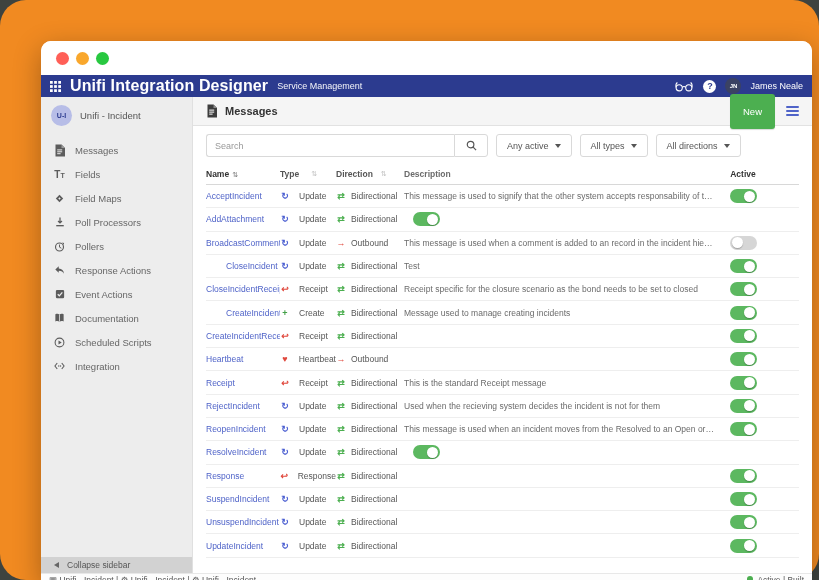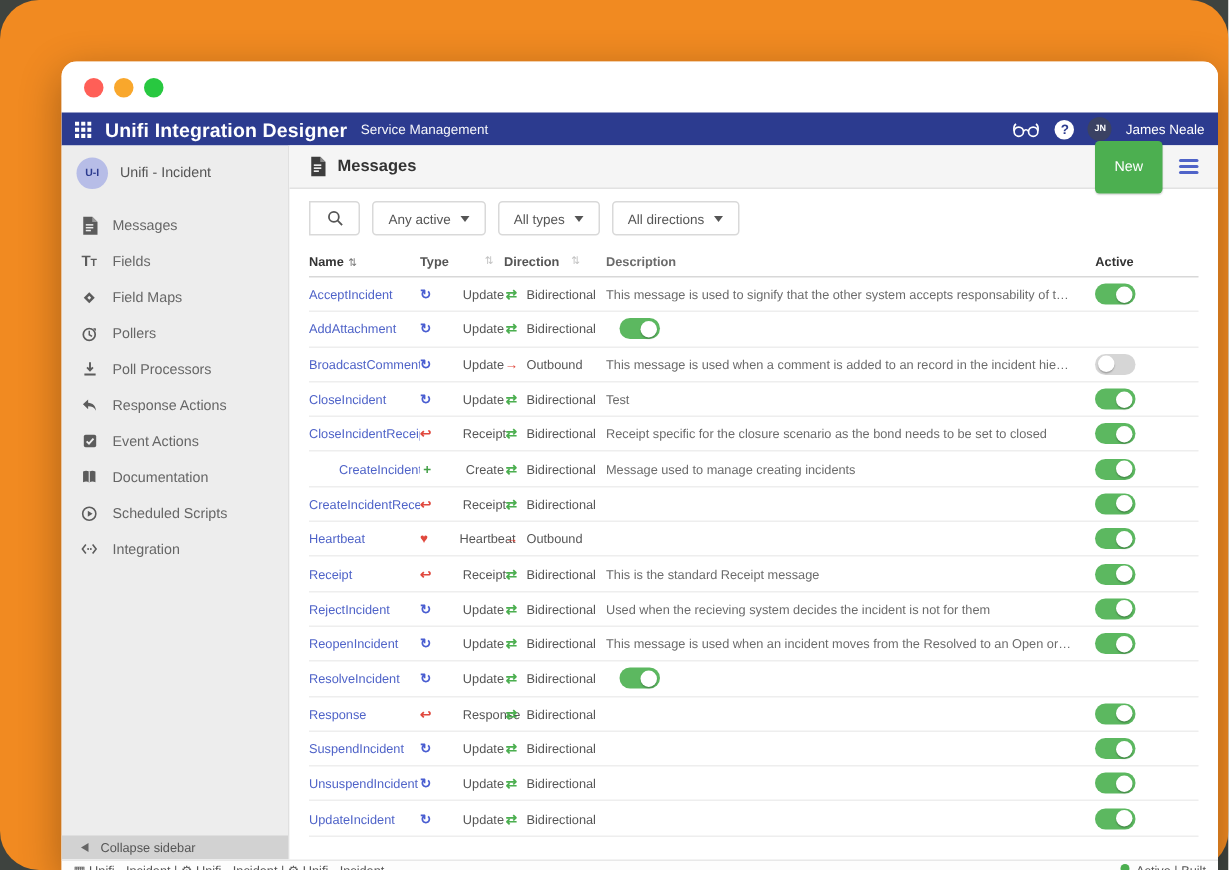--- a/index.html
+++ b/index.html
@@ -13,21 +13,21 @@
 
   
   .titlebar { height:34px; background:#fff; display:flex; align-items:center;
     padding-left:15px; gap:7px; flex:0 0 auto; }
   .light { width:13px; height:13px; border-radius:50%; display:inline-block; cursor:pointer; }
 
   
   .navbar { height:22px; background:#2c3b8f; color:#fff; display:flex; align-items:center;
     padding:0 9px; gap:9px; flex:0 0 auto; }
   .nav-grid { display:flex; align-items:center; cursor:pointer; }
-  .nav-title { font-size:13px; font-weight:bold; letter-spacing:.1px; }
+  .nav-title { font-size:16px; font-weight:bold; letter-spacing:.1px; }
   .nav-sub { font-size:9px; opacity:.95; cursor:pointer; }
   .spacer { flex:1; }
   .glasses { display:flex; align-items:center; cursor:pointer; }
   .help-badge { width:13px; height:13px; border-radius:50%; background:#fff; color:#2c3b8f;
     font-size:9px; font-weight:bold; display:flex; align-items:center; justify-content:center;
     cursor:pointer; }
   .jn-avatar { width:16px; height:16px; border-radius:50%; background:#3b4263; color:#fff;
     font-size:6px; font-weight:bold; display:flex; align-items:center; justify-content:center;
     cursor:pointer; }
   .nav-user { font-size:9px; cursor:pointer; }
@@ -76,21 +76,21 @@
   .caret-down { width:0; height:0; border-left:3.5px solid transparent;
     border-right:3.5px solid transparent; border-top:4.5px solid #555; }
 
   
   .table { flex:1; padding:0 13px; min-height:0; display:flex; flex-direction:column; }
   .thead { display:flex; align-items:center; height:21px; font-size:8.5px; font-weight:bold;
     color:#333; border-bottom:1px solid #d8d8d8; flex:0 0 auto; }
   .trow { display:flex; align-items:center; height:23.3px; border-bottom:1px solid #eeeeee;
     font-size:8.5px; flex:0 0 auto; }
   .c-name { width:74px; flex:0 0 auto; white-space:nowrap; overflow:hidden; }
-  .c-type { width:56px; flex:0 0 auto; display:flex; align-items:center; gap:21px; color:#555; }
+  .c-type { width:56px; flex:0 0 auto; display:flex; align-items:center; gap:9px; color:#555; }
   .c-dir  { width:68px; flex:0 0 auto; display:flex; align-items:center; gap:5px; color:#555; }
   .c-desc { flex:1; min-width:0; white-space:nowrap; overflow:hidden; text-overflow:ellipsis;
     color:#6b6b6b; padding-right:6px; }
   .c-active { width:44px; flex:0 0 auto; margin-right:34px; display:flex; justify-content:center; }
   .name-link { color:#4f63c8; text-decoration:none; cursor:pointer; }
   .sort-glyph { font-size:7px; margin-left:3px; color:#c2c2c2; font-weight:normal; }
   .sort-glyph.active { color:#777; }
   .ticon { font-weight:bold; font-size:9px; width:10px; display:inline-flex; justify-content:center; }
   .toggle { width:27px; height:14px; border-radius:7px; position:relative; cursor:pointer; }
   .toggle .knob { position:absolute; top:1.5px; width:11px; height:11px; border-radius:50%;
@@ -181,36 +181,36 @@
               <span class="icon">
                 <svg width="13" height="13" viewBox="0 0 16 16">
                   <rect x="4.8" y="4.8" width="6.4" height="6.4" fill="#5c5c5c" transform="rotate(45 8 8)"></rect>
                   <rect x="6.9" y="6.9" width="2.2" height="2.2" fill="#ededed" transform="rotate(45 8 8)"></rect>
                 </svg>
               </span>
               <span>Field Maps</span>
             </div>
             <div class="side-item">
               <span class="icon">
+                <svg width="12" height="12" viewBox="0 0 16 16" fill="none">
+                  <path d="M8 2v7M5.4 6.6L8 9.2l2.6-2.6" stroke="#5c5c5c" stroke-width="1.7"></path>
+                  <rect x="3" y="12" width="10" height="1.8" fill="#5c5c5c"></rect>
+                </svg>
+              </span>
+              <span>Poll Processors</span>
+            </div>
+            <div class="side-item">
+              <span class="icon">
                 <svg width="13" height="13" viewBox="0 0 16 16" fill="none">
                   <circle cx="8" cy="8.6" r="4.9" stroke="#5c5c5c" stroke-width="1.4"></circle>
                   <path d="M8 5.6v3.2l2.3 1.3" stroke="#5c5c5c" stroke-width="1.2"></path>
                   <path d="M11.2 3.2l2.4.4-.4 2.4z" fill="#5c5c5c"></path>
                 </svg>
               </span>
               <span>Pollers</span>
-            </div>
-            <div class="side-item">
-              <span class="icon">
-                <svg width="12" height="12" viewBox="0 0 16 16" fill="none">
-                  <path d="M8 2v7M5.4 6.6L8 9.2l2.6-2.6" stroke="#5c5c5c" stroke-width="1.7"></path>
-                  <rect x="3" y="12" width="10" height="1.8" fill="#5c5c5c"></rect>
-                </svg>
-              </span>
-              <span>Poll Processors</span>
             </div>
             <div class="side-item">
               <span class="icon">
                 <svg width="13" height="12" viewBox="0 0 16 16">
                   <path d="M7 3L2.4 7.4 7 11.8V9.1c3.6 0 5.7 1.3 7 4-.3-4.4-2.9-6.9-7-7.1z" fill="#5c5c5c"></path>
                 </svg>
               </span>
               <span>Response Actions</span>
             </div>
             <div class="side-item">
@@ -274,20 +274,21 @@
           <button class="new-btn" style="background: rgb(76, 175, 80);">New</button>
           <span class="hamburger">
               <i></i>
               <i></i>
               <i></i>
             </span>
         </div>
 
         <div class="filter-bar">
           <span class="search-group">
+            <input class="search-input" value="" placeholder="Search" style="">
             <button class="search-btn">
               <svg width="11" height="11" viewBox="0 0 12 12" fill="none" stroke="#555" stroke-width="1.3">
                 <circle cx="5" cy="5" r="3.6"></circle>
                   <path d="M7.8 7.8 L11 11"></path>
               </svg>
             </button>
           </span>
           <button class="filter-btn">
             <span>Any active</span>
             <span class="caret-down"></span>
@@ -363,21 +364,21 @@
                   <span>Outbound</span>
                 </div>
                 <div class="c-desc">This message is used when a comment is added to an record in the incident hierarchy that needs to be...</div>
                 <div class="c-active">
                   <span class="toggle off" style="background: rgb(214, 214, 214);">
                     <span class="knob"></span>
                   </span>
                 </div>
               </div>
               <div class="trow">
-                <div class="c-name"><span class="name-link" style="color: rgb(79, 99, 200);">CloseIncident</span></div>
+                <div class="c-name"><span class="name-link" style="color: rgb(79, 99, 200); margin-left: 20px;">CloseIncident</span></div>
                 <div class="c-type">
                   <span class="ticon" style="color: rgb(74, 94, 209);">↻</span>
                   <span>Update</span>
                 </div>
                 <div class="c-dir">
                   <span class="ticon" style="color: rgb(76, 175, 80);">⇄</span>
                   <span>Bidirectional</span>
                 </div>
                 <div class="c-desc">Test</div>
                 <div class="c-active">

